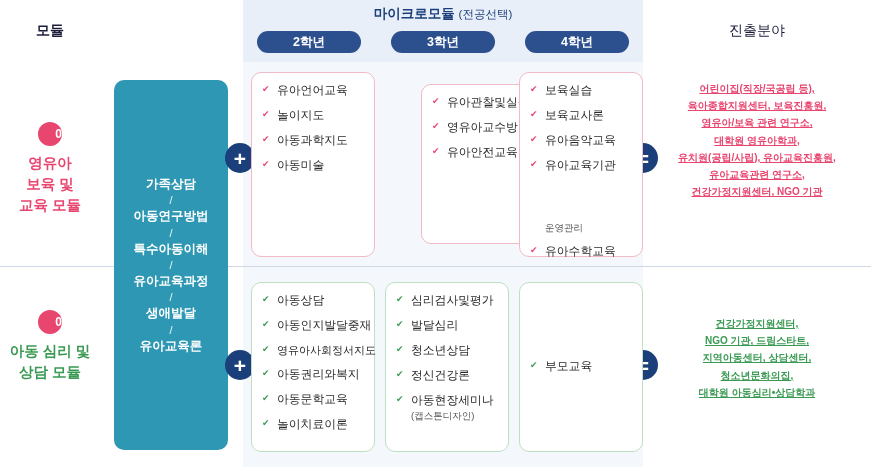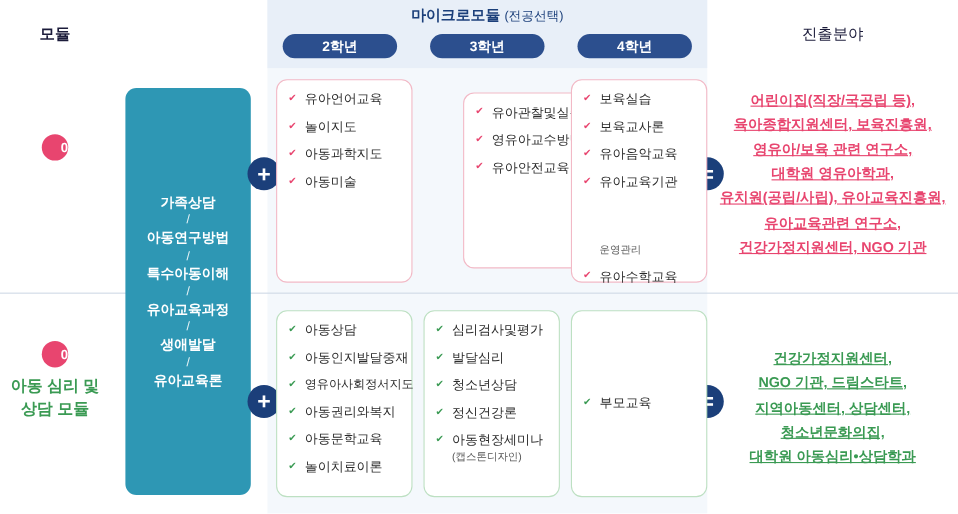--- a/index.html
+++ b/index.html
@@ -162,21 +162,21 @@
     font-size: 9.5px;
     color: #555;
     margin-top: 1px;
     white-space: nowrap;
   }
 
   
   .out {
     position: absolute; left: 648px; width: 218px;
     text-align: center;
-    font-size: 13px; font-weight: bold;
+    font-size: 10px; font-weight: bold;
     line-height: 1.72;
   }
   .out.pink { color: #e8456f; }
   .out.green { color: #3a9a53; }
   .out div { text-decoration: none; }
   .out.green div { text-decoration: underline; }
   .out.pink div { text-decoration: underline; }
 </style>
 </head>
 <body>
@@ -198,20 +198,21 @@
       <div class="grade-pill grade-1">2학년</div>
       <div class="grade-pill grade-2">3학년</div>
       <div class="grade-pill grade-3">4학년</div>
     </div>
 
     <div class="hdr-out">진출분야</div>
   </div>
 
   <div class="left-label" style="top:122px;">
     <div class="badge">01</div>
+    <div class="left-title">영유아<br>보육 및<br>교육 모듈</div>
   </div>
 
   <div class="core-box" style="top:80px; height:370px;">
     <div>가족상담</div>
     <div class="sl">/</div>
     <div>아동연구방법</div>
     <div class="sl">/</div>
     <div>특수아동이해</div>
     <div class="sl">/</div>
     <div>유아교육과정</div>

